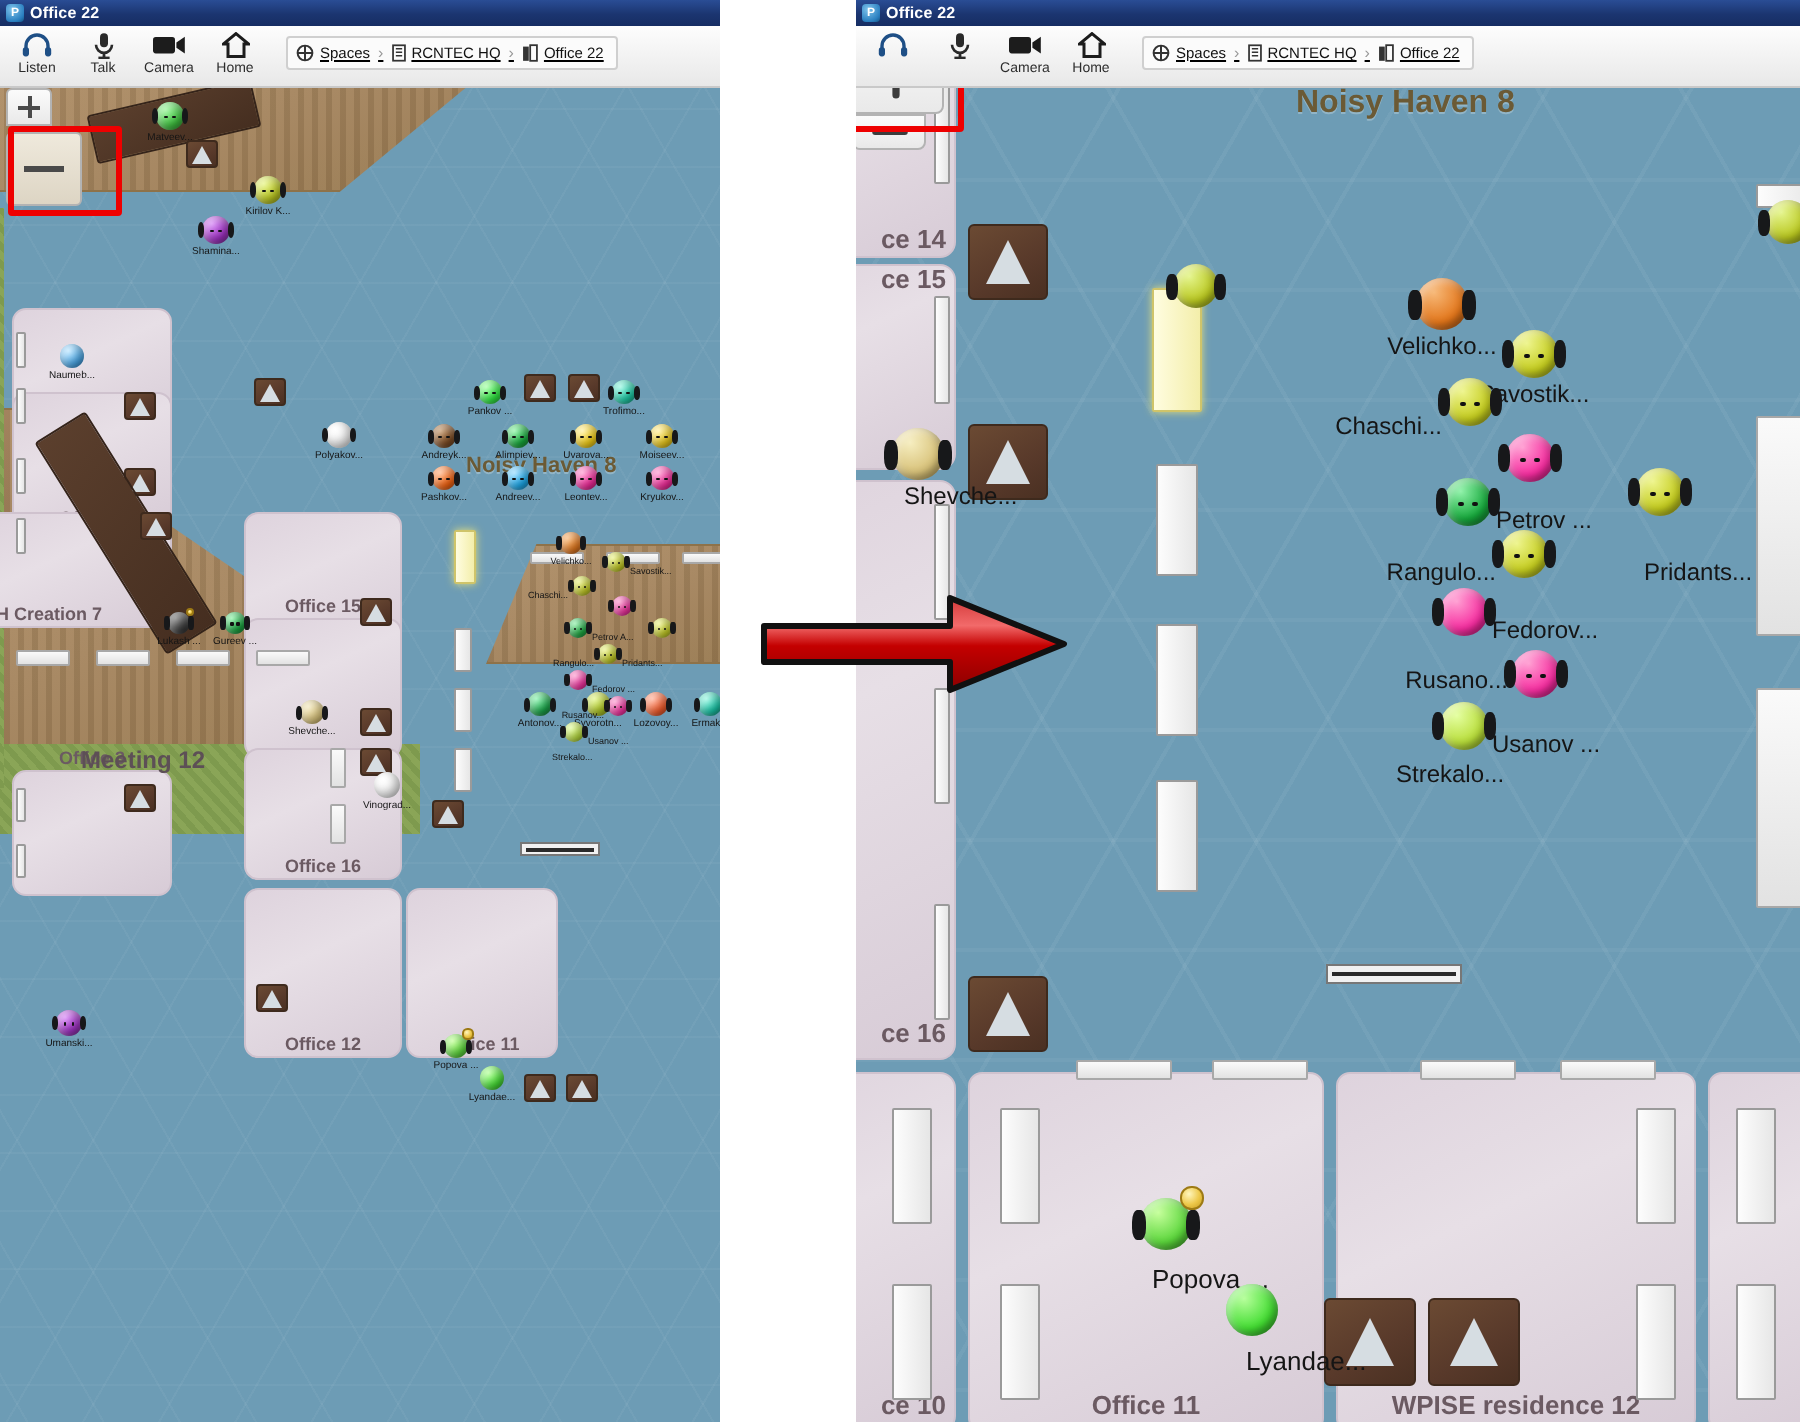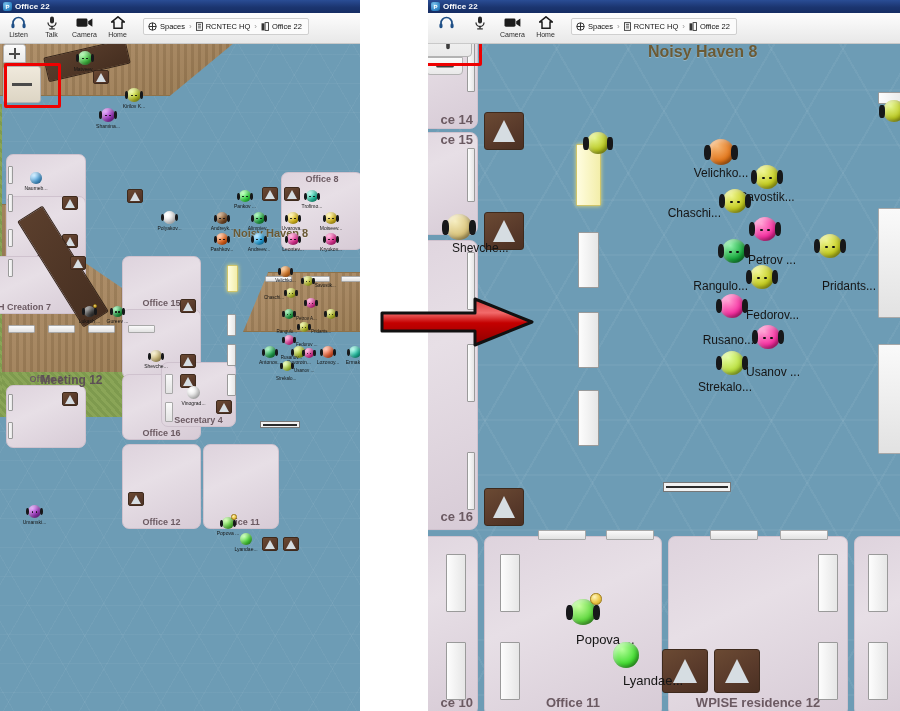--- a/index.html
+++ b/index.html
@@ -43,20 +43,21 @@
     cursor: pointer;
   }
   .tbtn .glyph { height: 15px; display: flex; align-items: center; justify-content: center; }
   .tbtn .lbl { font-size: 7px; color: #2c2c2c; margin-top: 1px; line-height: 8px; }
 
   .crumbbar {
     margin-left: 9px; margin-top: 5px; height: 17px;
     display: flex; align-items: center; gap: 3px;
     border: 1px solid #cfcfcf; border-radius: 2px; background: #fbfbfb;
     padding: 0 6px 0 4px;
+    text-decoration: underline;
   }
   .crumbbar .ci { display: flex; align-items: center; gap: 3px; }
   .crumbbar .ctxt { font-size: 7.5px; color: #111; }
   .crumbbar .sep { font-size: 8px; color: #999; margin: 0 1px; }
 
   
   .map { position: absolute; left: 0; right: 0; top: 44px; bottom: 0; overflow: hidden; }
   #panel-left  .map { background: #6d9cb5; }
   #panel-right .map { background: #6d9cb5; }
 
@@ -287,44 +288,38 @@
       <div class="deskbox" style="left:62px;top:152px;width:16px;height:14px;">
           <div class="cone"></div>
         </div>
       <div class="deskbox" style="left:62px;top:190px;width:16px;height:14px;">
           <div class="cone"></div>
         </div>
       <div class="deskbox" style="left:62px;top:348px;width:16px;height:14px;">
           <div class="cone"></div>
         </div>
 
-      <div class="room" style="left:281px;top:128px;width:82px;height:78px;">
-        <div class="rlabel" style="font-size:9px;top:1px;bottom:auto;">Office 8</div>
-      </div>
       <div class="room" style="left:122px;top:212px;width:79px;height:73px;">
         <div class="rlabel" style="font-size:9px;">Office 14</div>
       </div>
       <div class="room" style="left:122px;top:265px;width:79px;height:70px;">
         <div class="rlabel" style="font-size:9px;top:-12px;bottom:auto;">Office 15</div>
       </div>
       <div class="room" style="left:122px;top:330px;width:79px;height:66px;">
         <div class="rlabel" style="font-size:9px;">Office 16</div>
       </div>
       <div class="room" style="left:122px;top:400px;width:79px;height:85px;">
         <div class="rlabel" style="font-size:9px;">Office 12</div>
       </div>
       <div class="room" style="left:203px;top:400px;width:76px;height:85px;">
         <div class="rlabel" style="font-size:9px;">Office 11</div>
       </div>
 
       <div class="room" style="left:-16px;top:300px;width:175px;height:44px;background:none;border:none;">
         <div class="rlabel" style="font-size:12px;color:#5d4f56;">Meeting 12</div>
-      </div>
-      <div class="room" style="left:161px;top:318px;width:75px;height:65px;">
-        <div class="rlabel" style="font-size:9px;">Secretary 4</div>
       </div>
 
       <div class="table-dark" style="left:48px;top:160px;width:30px;height:125px;transform:rotate(-32deg);"></div>
       <div class="deskbox" style="left:70px;top:212px;width:16px;height:14px;">
           <div class="cone"></div>
         </div>
       <div class="whitebar" style="left:8px;top:281px;width:27px;height:8px;"></div>
       <div class="whitebar" style="left:48px;top:281px;width:27px;height:8px;"></div>
       <div class="whitebar" style="left:88px;top:281px;width:27px;height:8px;"></div>
       <div class="whitebar" style="left:128px;top:281px;width:27px;height:8px;"></div>

